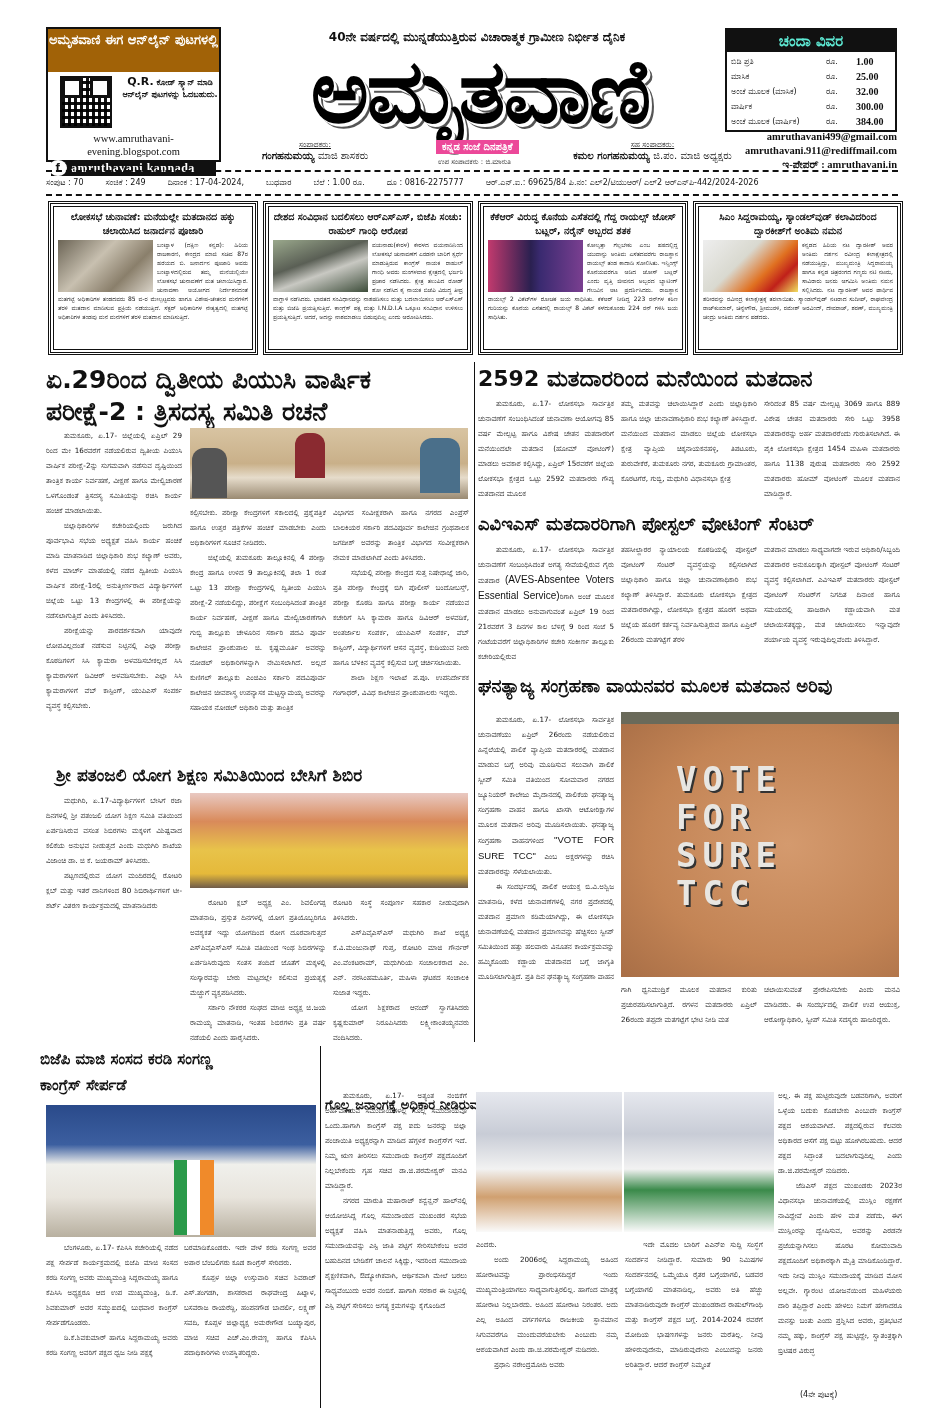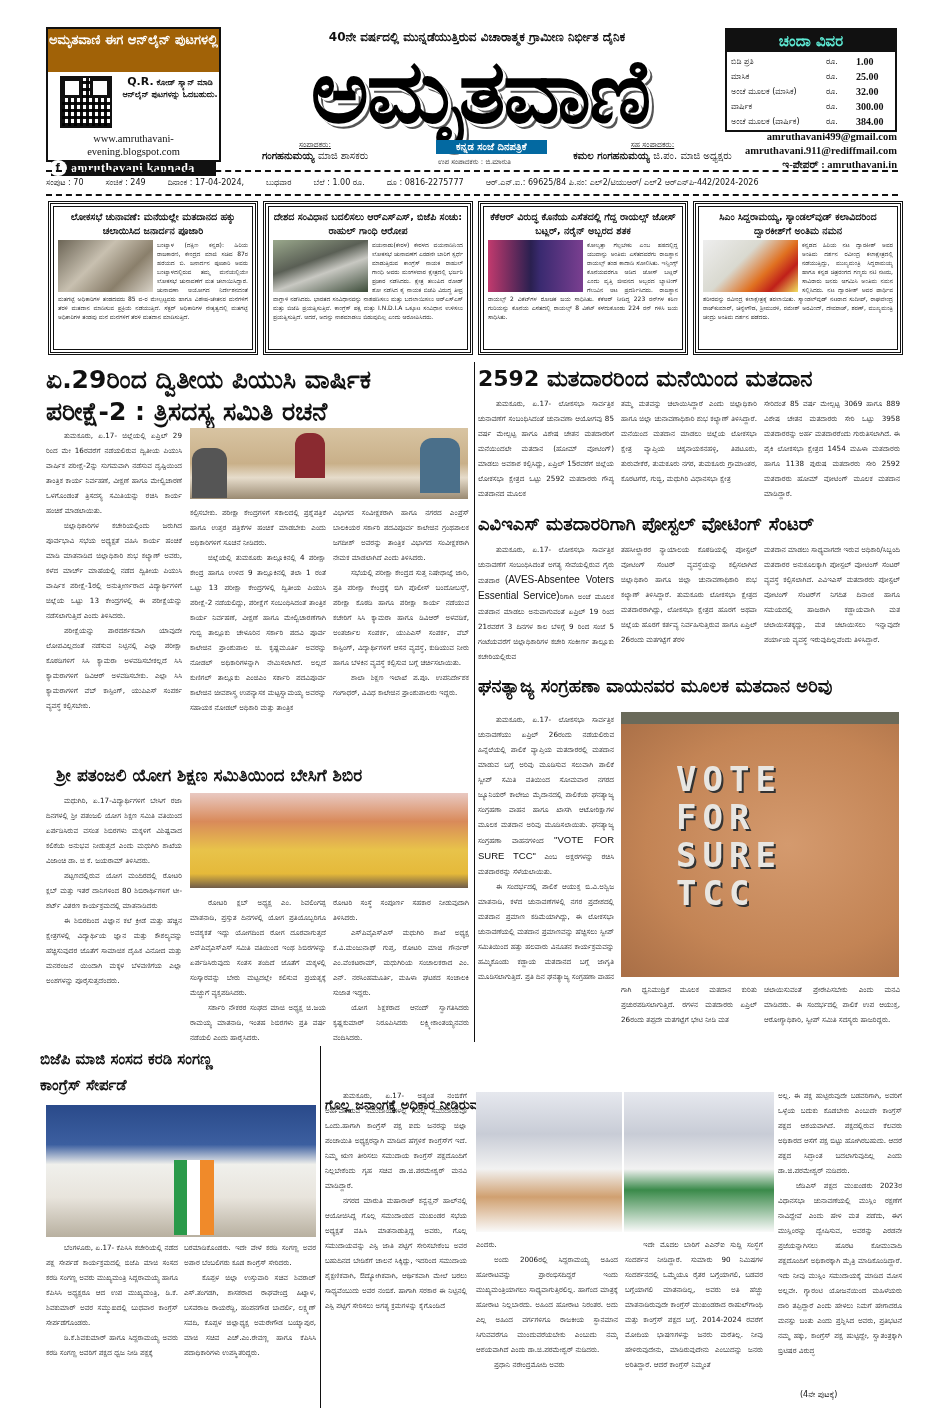--- a/index.html
+++ b/index.html
@@ -21,21 +21,21 @@
   .qr::after { right: 0; top: 0; }
   .qr-text { position: absolute; left: 72px; top: 4px; width: 100px; font-size: 8px; text-align: center; line-height: 12px; font-weight: bold; }
   .qr-text b { font-size: 11px; }
   .promo-url { font-family: "Liberation Serif", serif; font-size: 10.5px; text-align: center; line-height: 13px; }
   .promo-fb { background: #111; color: #fff; margin: 2px 3px; height: 16px; display: flex; align-items: center; font-family: "Liberation Serif", serif; font-size: 12px; font-weight: bold; letter-spacing: 0.5px; }
   .fb-icon { width: 18px; height: 16px; border-radius: 50%; background: #fff; color: #111; margin: 0 4px 0 -2px; text-align: center; font-size: 13px; line-height: 16px; font-family: "Liberation Sans", sans-serif; }
 
   .tagline { left: 262px; top: 30px; width: 430px; text-align: center; font-size: 12px; font-weight: bold; }
   .logo { left: 245px; top: 42px; width: 470px; text-align: center; font-size: 88px; font-weight: 900; line-height: 100px; letter-spacing: -2px;
           text-shadow: 3px 3px 0 #fff, 5px 5px 0 #555; color: #000; }
-  .sub-badge { left: 436px; top: 140px; background: #0369a1; color: #fff; font-size: 10px; font-weight: bold; padding: 1px 20px; }
+  .sub-badge { left: 436px; top: 140px; background: #ec4899; color: #fff; font-size: 10px; font-weight: bold; padding: 1px 6px; }
   .asst-ed { left: 438px; top: 158px; font-size: 7px; }
   .editor-l { left: 240px; top: 140px; width: 150px; text-align: center; }
   .editor-r { left: 565px; top: 140px; width: 175px; text-align: center; }
   .ed-label { font-size: 7.5px; text-decoration: underline; }
   .ed-name { font-size: 10px; font-weight: bold; }
   .ed-name small { font-size: 10px; font-weight: normal; }
 
   .sub-box { left: 725px; top: 28px; width: 172px; height: 104px; border: 2px solid #111; }
   .sub-head { background: #111; color: #5eead4; text-align: center; font-size: 15px; font-weight: bold; height: 22px; line-height: 22px; }
   .sub-row { display: flex; font-size: 8px; line-height: 15px; padding-left: 4px; }
@@ -222,21 +222,20 @@
     <p style="text-indent:0">ಗಾಗಿ ಧ್ವನಿಮುದ್ರಿಕೆ ಮೂಲಕ ಮತದಾನ ಕುರಿತು ಪ್ರಚುರಪಡಿಸಲಾಗುತ್ತಿದೆ. ರಗಳನ ಮತದಾರರು ಏಪ್ರಿಲ್ 26ರಂದು ತಪ್ಪದೇ ಮತಗಟ್ಟೆಗೆ ಭೇಟಿ ನೀಡಿ ಮತ</p>
   </div>
 <div class="abs col" style="left:764px;top:982px;width:136px;height:60px">
     <p style="text-indent:0">ಚಲಾಯಿಸುವಂತೆ ಪ್ರೇರೇಪಿಸಬೇಕು ಎಂದು ಮನವಿ ಮಾಡಿದರು. ಈ ಸಂದರ್ಭದಲ್ಲಿ ಪಾಲಿಕೆ ಉಪ ಆಯುಕ್ತ, ಆರೋಗ್ಯಾಧಿಕಾರಿ, ಸ್ವೀಪ್ ಸಮಿತಿ ಸದಸ್ಯರು ಹಾಜರಿದ್ದರು.</p>
   </div>
 
 <div class="abs headline" style="left:56px;top:762px;width:428px;font-size:17px;line-height:26px">ಶ್ರೀ ಪತಂಜಲಿ ಯೋಗ ಶಿಕ್ಷಣ ಸಮಿತಿಯಿಂದ ಬೇಸಿಗೆ ಶಿಬಿರ</div>
 <div class="abs col" style="left:46px;top:793px;width:136px;height:250px">
   <p>ಮಧುಗಿರಿ, ಏ.17-ವಿದ್ಯಾರ್ಥಿಗಳಿಗೆ ಬೇಸಿಗೆ ರಜಾ ದಿನಗಳಲ್ಲಿ ಶ್ರೀ ಪತಂಜಲಿ ಯೋಗ ಶಿಕ್ಷಣ ಸಮಿತಿ ವತಿಯಿಂದ ಏರ್ಪಡಿಸಿರುವ ವಸಂತ ಶಿಬಿರಗಳು ಮಕ್ಕಳಿಗೆ ವಿಶಿಷ್ಟವಾದ ಕಲಿಕೆಯ ಅನುಭವ ನೀಡುತ್ತದೆ ಎಂದು ಮಧುಗಿರಿ ಶಾಖೆಯ ವಿಜಾಂಚಿ ಡಾ. ಜಿ ಕೆ. ಜಯರಾಮ್ ತಿಳಿಸಿದರು.</p>
   <p>ಪಟ್ಟಣದಲ್ಲಿರುವ ಯೋಗ ಮಂದಿರದಲ್ಲಿ ರೋಟರಿ ಕ್ಲಬ್ ಮತ್ತು ಇತರೆ ದಾನಿಗಳಿಂದ 80 ಶಿಬಿರಾರ್ಥಿಗಳಿಗೆ ಟೀ-ಶರ್ಟ್ ವಿತರಣ ಕಾರ್ಯಕ್ರಮದಲ್ಲಿ ಮಾತನಾಡಿದರು</p>
-  <p>ಈ ಶಿಬಿರದಿಂದ ವಿಜ್ಞಾನ ಕಲೆ ಕ್ರೀಡೆ ಮತ್ತು ಹೆಚ್ಚಿನ ಕ್ಷೇತ್ರಗಳಲ್ಲಿ ವಿದ್ಯಾರ್ಥಿಯ ಜ್ಞಾನ ಮತ್ತು ಕೌಶಲ್ಯವನ್ನು ಹೆಚ್ಚಿಸುವುದರ ಜೊತೆಗೆ ಸಾಮಾಜಿಕ ದೈಹಿಕ ವಿನೋದ ಮತ್ತು ಮನರಂಜನೆ ಯಿಂದಾಗಿ ಮಕ್ಕಳ ಬೆಳವಣಿಗೆಯ ಎಲ್ಲಾ ಅಂಶಗಳನ್ನು ಪೂರೈಸುತ್ತದೆಂದರು.</p>
 </div>
 <div class="abs photo" style="left:190px;top:793px;width:278px;height:95px;background:linear-gradient(180deg,#e9c9c2 0,#d98a5a 30%,#e8c34a 60%,#e5b93a 85%,#6f5c4a)"></div>
 <div class="abs col" style="left:190px;top:895px;width:136px;height:148px">
   <p>ರೋಟರಿ ಕ್ಲಬ್ ಅಧ್ಯಕ್ಷ ಎಂ. ಶಿವಲಿಂಗಪ್ಪ ಮಾತನಾಡಿ, ಪ್ರಸ್ತುತ ದಿನಗಳಲ್ಲಿ ಯೋಗ ಪ್ರತಿಯೊಬ್ಬರಿಗೂ ಅವಶ್ಯಕತೆ ಇದ್ದು ಯೋಗದಿಂದ ರೋಗ ದೂರವಾಗುತ್ತದೆ ಎಸ್‌ಪಿವೈಎಸ್‌ಎಸ್ ಸಮಿತಿ ವತಿಯಿಂದ ಇಂಥ ಶಿಬಿರಗಳನ್ನು ಏರ್ಪಡಿಸಿರುವುದು ಸಂತಸ ತಂದಿದೆ ಜೊತೆಗೆ ಮಕ್ಕಳಲ್ಲಿ ಸಂಸ್ಕಾರವನ್ನು ಬೇರು ಮಟ್ಟದಲ್ಲೇ ಕಲಿಸುವ ಪ್ರಯತ್ನಕ್ಕೆ ಮೆಚ್ಚುಗೆ ವ್ಯಕ್ತಪಡಿಸಿದರು.</p>
   <p>ಸರ್ಕಾರಿ ನೌಕರರ ಸಂಘದ ಮಾಜಿ ಅಧ್ಯಕ್ಷ ಜಿ.ಜಯ ರಾಮಯ್ಯ ಮಾತನಾಡಿ, ಇಂತಹ ಶಿಬಿರಗಳು ಪ್ರತಿ ವರ್ಷ ನಡೆಯಲಿ ಎಂದು ಹಾರೈಸಿದರು.</p>
 </div>
 <div class="abs col" style="left:333px;top:895px;width:136px;height:148px">
   <p style="text-indent:0">ರೋಟರಿ ಸಂಸ್ಥೆ ಸಂಪೂರ್ಣ ಸಹಕಾರ ನೀಡುವುದಾಗಿ ತಿಳಿಸಿದರು.</p>
   <p>ಎಸ್‌ಪಿವೈಎಸ್‌ಎಸ್ ಮಧುಗಿರಿ ಶಾಖೆ ಅಧ್ಯಕ್ಷ ಕೆ.ವಿ.ಮಂಜುನಾಥ್ ಗುಪ್ತ, ರೋಟರಿ ಮಾಜಿ ಗೌರ್ನರ್ ಎಂ.ವೆಂಕಟರಾಮ್, ಮಧುಗಿರಿಯ ಸಂಚಾಲಕರಾದ ಎಂ. ಎನ್. ನರಸಿಂಹಮೂರ್ತಿ, ಮಹಿಳಾ ಘಟಕದ ಸಂಚಾಲಕಿ ಸುಜಾತ ಇದ್ದರು.</p>
   <p>ಯೋಗ ಶಿಕ್ಷಕರಾದ ಆನಂದ್ ಸ್ವಾಗತಿಸಿದರು ಕೃಷ್ಣಕುಮಾರ್ ನಿರೂಪಿಸಿದರು ಲಕ್ಷ್ಮೀಕಾಂತಯ್ಯನವರು ವಂದಿಸಿದರು.</p>

